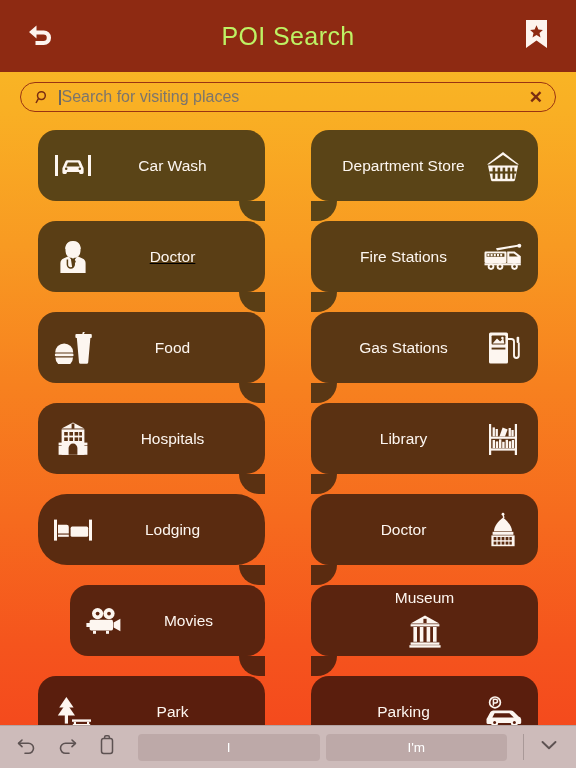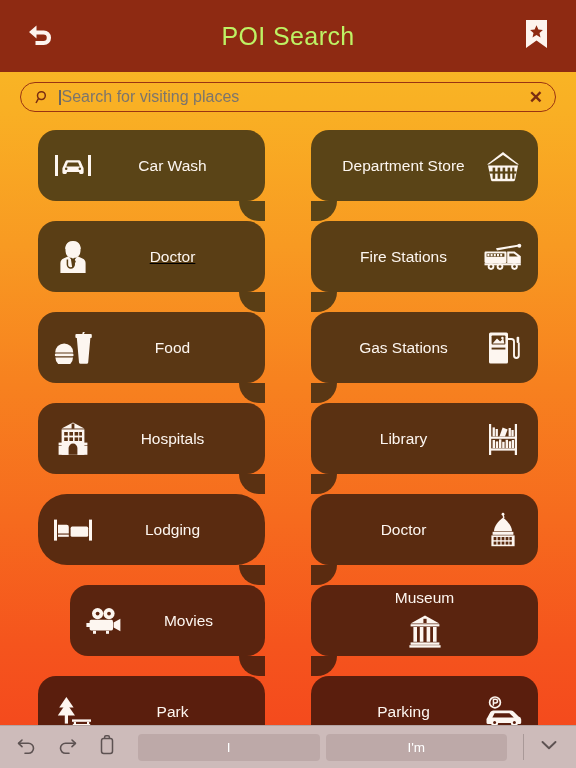--- a/index.html
+++ b/index.html
@@ -361,21 +361,21 @@
     </svg>
             </span>
           </div>
           <div class="tail">
             <i style="position:absolute;inset:0;background:rgb(90,55,20);border-bottom-right-radius:26px;"></i>
           </div>
         </div>
       </div>
       <div class="row">
         <div class="poi left">
-          <div class="body" style="background: rgb(90, 49, 18);">
+          <div class="body" style="background: rgb(90, 49, 18); border-radius: 19px;">
             <span class="icon">
               <svg width="34" height="36" viewBox="0 0 34 36">
       <path d="M17 1.4 L28.4 7.6 H5.6 Z" fill="#fdf6f0"></path>
       <rect x="5.6" y="8.4" width="22.8" height="25.4" fill="#fdf6f0"></rect>
       <rect x="8.2" y="11" width="3.6" height="3.6" fill="rgb(90,49,18)"></rect>
       <rect x="13.4" y="11" width="3.6" height="3.6" fill="rgb(90,49,18)"></rect>
       <rect x="18.6" y="11" width="3.6" height="3.6" fill="rgb(90,49,18)"></rect>
       <rect x="23.2" y="11" width="2.8" height="3.6" fill="rgb(90,49,18)"></rect>
       <rect x="8.2" y="16.4" width="3.6" height="3.6" fill="rgb(90,49,18)"></rect>
       <rect x="13.4" y="16.4" width="3.6" height="3.6" fill="rgb(90,49,18)"></rect>

